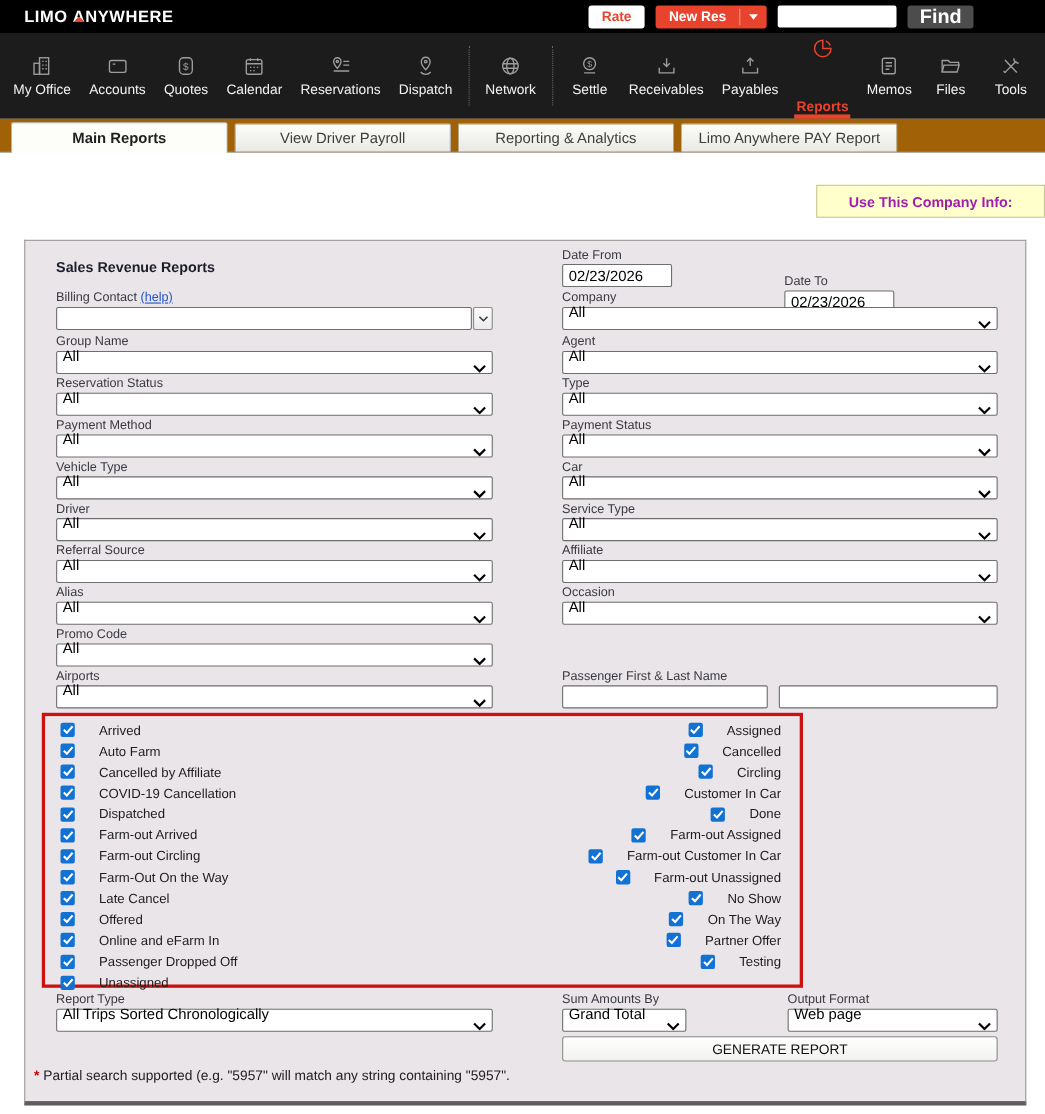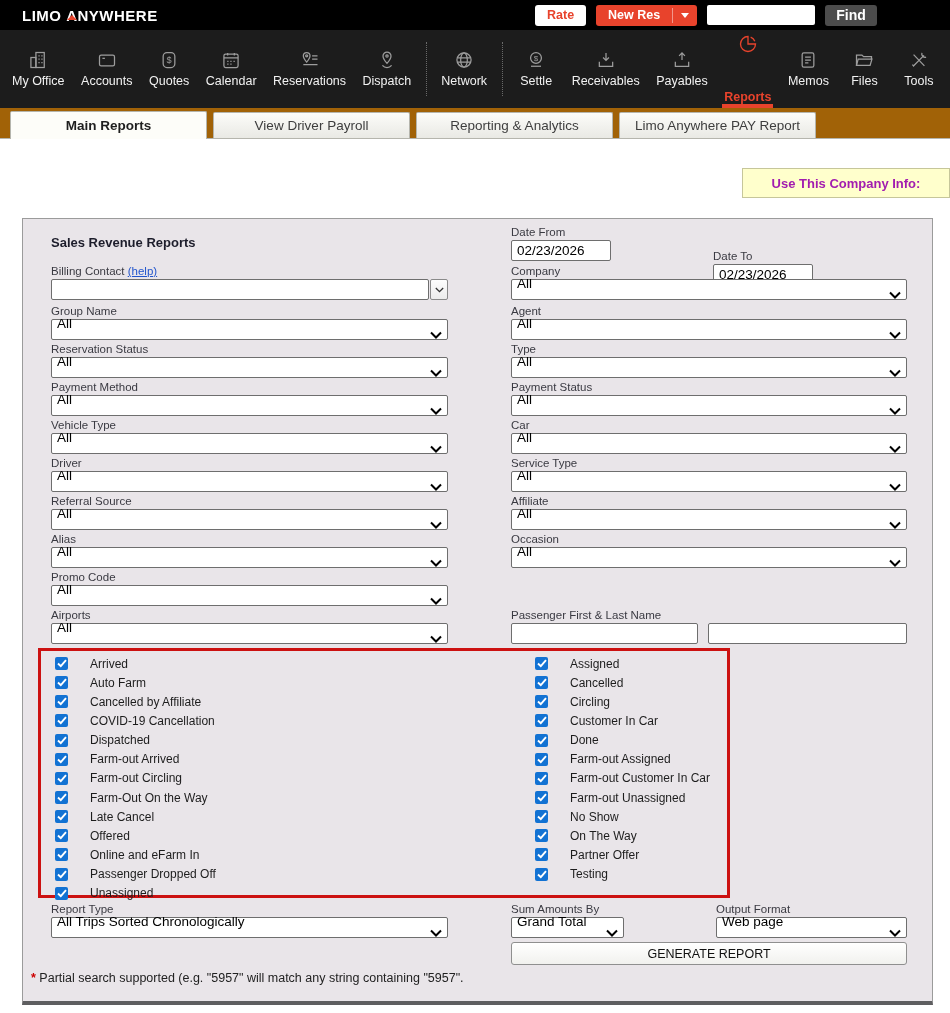--- a/index.html
+++ b/index.html
@@ -13,21 +13,21 @@
   .logo .a-accent { position:absolute; left:1px; bottom:4px; width:0; height:0;
     border-left:5px solid transparent; border-right:5px solid transparent; border-bottom:5px solid #e8432c; }
   .top-actions { position:absolute; left:535px; top:0; height:30px; display:flex; align-items:center; gap:10px;border-radius:14px; }
   .btn-rate { background:#fff; color:#e8432c; font-weight:bold; font-size:12.5px; border:none; border-radius:3px; height:21px; padding:0 12px; cursor:pointer; }
   .btn-newres { background:#e8432c; color:#fff; border:none; border-radius:3px; height:21px; display:flex; align-items:center; padding:0; cursor:pointer; }
   .btn-newres .nr-label { font-weight:bold; font-size:12.5px; padding:0 12px; }
   .btn-newres .nr-split { width:1px; height:15px; background:rgba(255,255,255,.45); }
   .btn-newres .nr-caret-box { width:24px; display:flex; justify-content:center; align-items:center; }
   .caret-down { width:0; height:0; border-left:4.5px solid transparent; border-right:4.5px solid transparent; border-top:5px solid #fff; }
   .top-search { width:108px; height:20px; border:none; border-radius:2px; background:#fff; padding:0 5px; font-size:12px; }
-  .btn-find { background:#4c4c4c; color:#fff; font-weight:bold; font-size:14px; border:none; border-radius:3px; height:21px; padding:0 11px; cursor:pointer; }
+  .btn-find { background:#4c4c4c; color:#fff; font-weight:bold; font-size:18px; border:none; border-radius:3px; height:21px; padding:0 11px; cursor:pointer; }
 
   
   .navbar { position:absolute; left:0; top:30px; width:950px; height:78px; background:#1c1c1c; display:flex; align-items:stretch; justify-content:space-between; padding:0 8px; }
   .nav-item { position:relative; display:flex; flex-direction:column; align-items:center; justify-content:center; gap:4px; padding:0 4px; cursor:pointer; color:#9d9d9d; min-width:46px; }
   .nav-item .nlabel { color:#f2f2f2; font-size:12.5px; white-space:nowrap; }
   .nav-item.active { color:#e8432c;gap:36px; }
   .nav-item.active .nlabel { color:#e8432c; font-weight:bold; }
   .nav-item.active::after { content:""; position:absolute; left:2px; right:2px; bottom:0; height:4px; background:#e8432c; }
   .nav-div { width:0; border-left:1px dotted #6a6a6a; margin:12px 2px; }
   .nico { display:block; }
@@ -51,21 +51,21 @@
   .sel { position:relative; height:21px; background:#fff; border:1px solid #6e6e6e; border-radius:2px; display:flex; align-items:center; padding:0 20px 12px 5px; font-size:13.5px; color:#000; cursor:pointer; }
   .chev { position:absolute; right:5px; top:7px; }
   .ti { height:21px; background:#fff; border:1px solid #6e6e6e; border-radius:2px; padding:0 5px; font-size:13.5px; color:#000; width:100%; font-family:"Liberation Sans",sans-serif; }
   .combo-row { display:flex; gap:1px; }
   .combo-btn { width:18px; height:21px; border:1px solid #8a8a8a; border-radius:2px; background:linear-gradient(#fdfdfd,#ececec); display:flex; align-items:center; justify-content:center; cursor:pointer; padding:0; }
 
   
   .status-box { position:absolute; left:15px; top:429px; width:692px; height:250px; border:3px solid #cc1111; }
   .cb-col { position:absolute; top:3px; display:flex; flex-direction:column; }
   .cb-col.left { left:14px; }
-  .cb-col.right { left:494px; }
+  .cb-col.right { left:494px;align-items:flex-end; }
   .cb-row { height:19.15px; display:flex; align-items:center; cursor:pointer; }
   .cb { width:13px; height:13px; background:#1272d3; border-radius:2px; display:flex; align-items:center; justify-content:center; flex:0 0 13px; }
   .cb-txt { margin-left:22px; font-size:12px; color:#1d1d1d; white-space:nowrap; }
 
   
   .gen-btn { position:absolute; left:488px; top:723px; width:396px; height:23px; background:linear-gradient(#ffffff,#f1f1ee); border:1px solid #8f8f8f; border-radius:3px; font-size:12.5px; color:#111; cursor:pointer; font-family:"Liberation Sans",sans-serif; }
   .footnote { position:absolute; left:8px; top:752px; font-size:12.5px; color:#222; }
   .footnote .star { color:#cc0000; font-weight:bold; }
 </style>
 </head>

